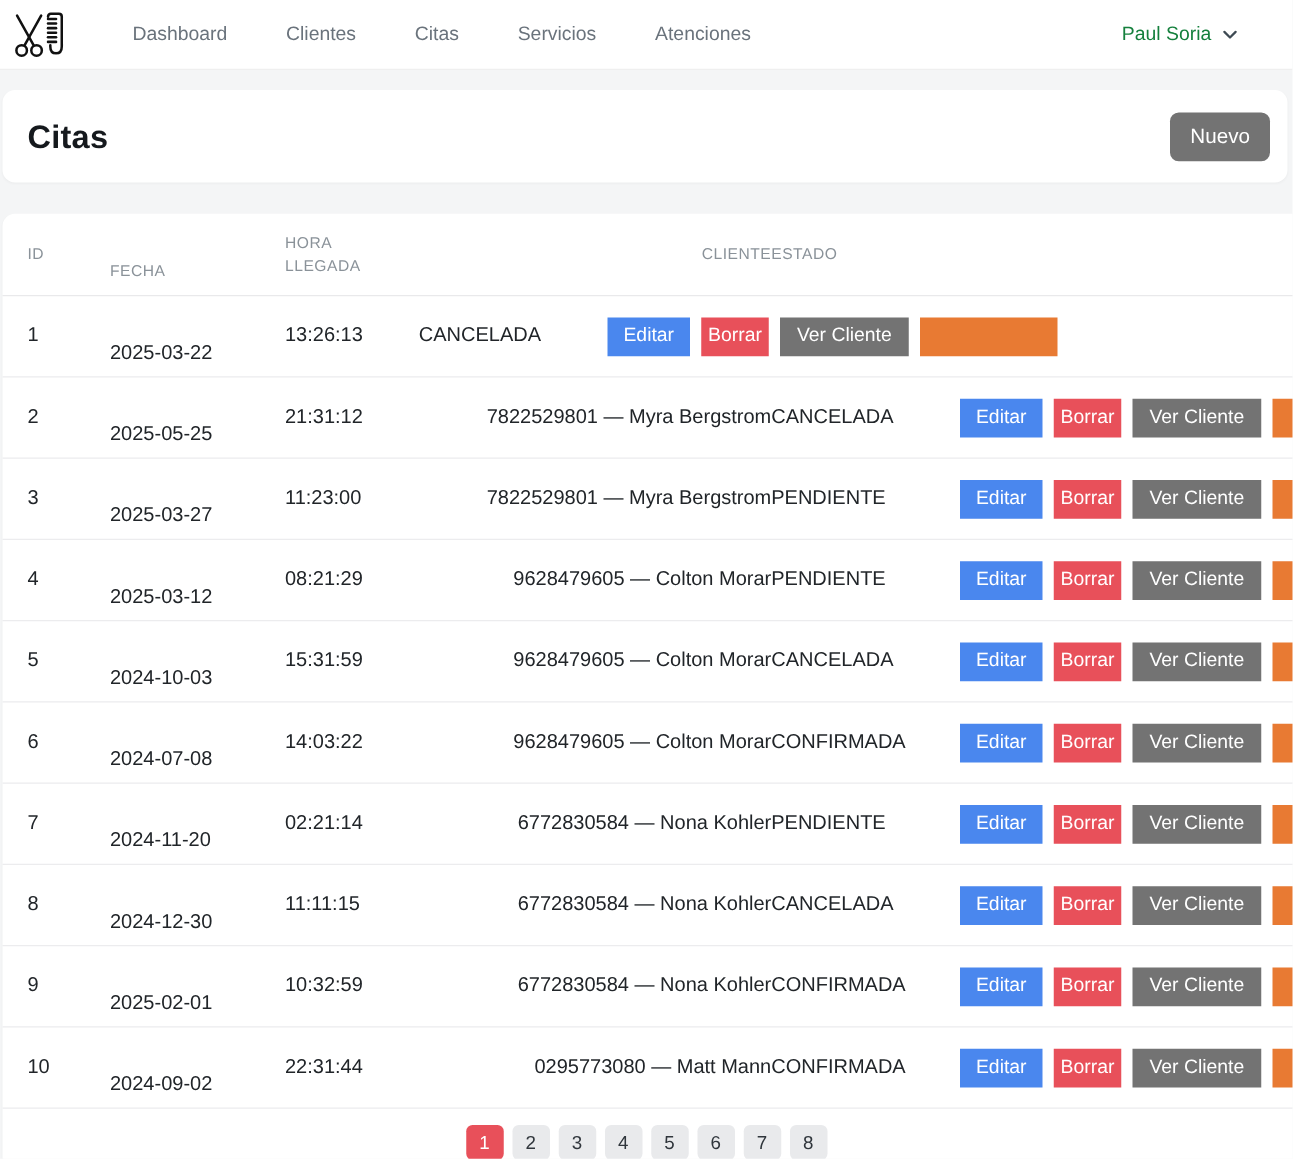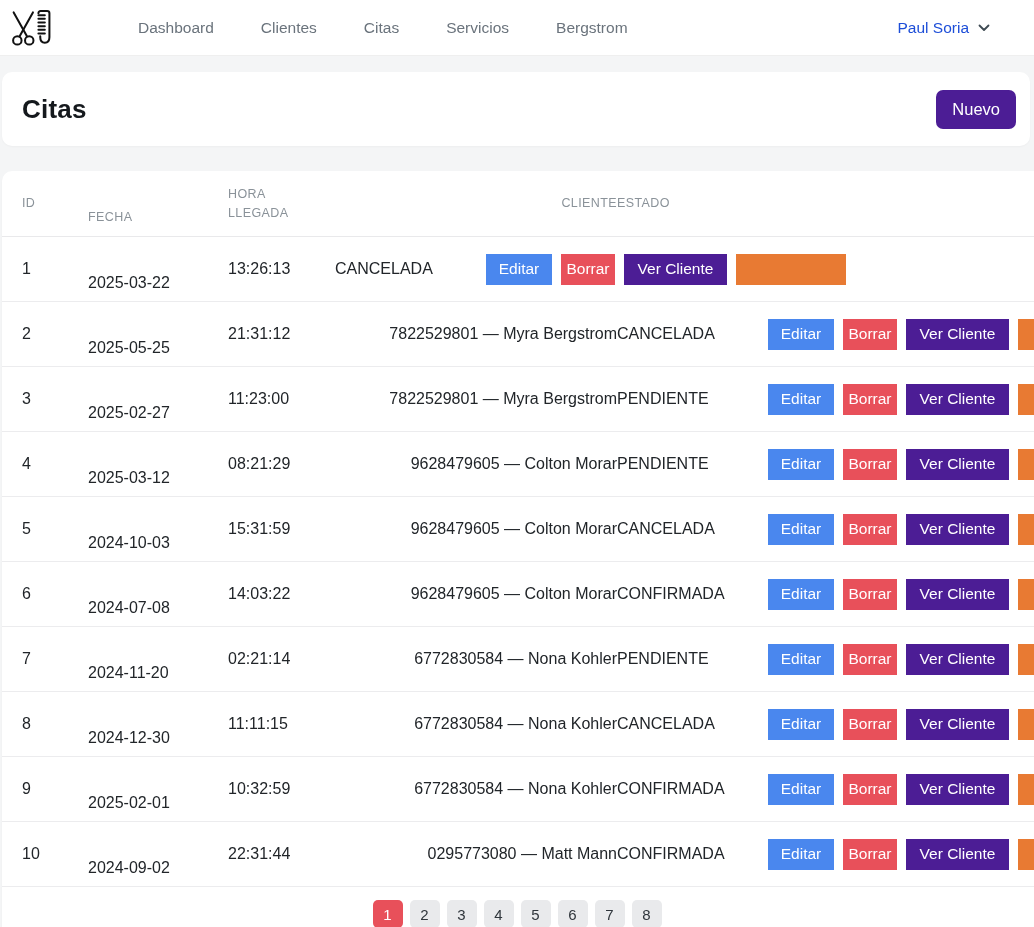--- a/index.html
+++ b/index.html
@@ -13,34 +13,34 @@
   
   .navbar {
     height: 56px;
     background: #ffffff;
     display: flex;
     align-items: center;
     padding: 0 44px 0 10px;
     border-bottom: 1px solid #efefef;
   }
   .logo { width: 44px; height: 44px; margin-right: 52px; display: flex; align-items: center; justify-content: center; }
-  .nav-links { display: flex; align-items: center; gap: 47px; margin-left: 32px; }
+  .nav-links { display: flex; align-items: center; gap: 47px; }
   .nav-link {
     color: #6a737c;
     font-size: 15.5px;
     text-decoration: none;
     cursor: pointer;
     white-space: nowrap;
   }
   .user-menu {
     margin-left: auto;
     display: flex;
     align-items: center;
     gap: 9px;
-    color: #1d4ed8;
+    color: #15803d;
     font-size: 15.5px;
     cursor: pointer;
   }
 
   
   .header-card {
     margin: 16px 0 0 2px;
     width: 1028px;
     height: 74px;
     background: #ffffff;
@@ -59,21 +59,21 @@
     cursor: pointer;
     font-family: "Liberation Sans", sans-serif;
     display: inline-flex;
     align-items: center;
     justify-content: center;
     white-space: nowrap;
   }
   .btn-lg { height: 39px; padding: 0 16px; font-size: 16.5px; border-radius: 7px; }
   .btn-blue   { background: #4a87ee; }
   .btn-red    { background: #e8505a; }
-  .btn-green  { background: #4c1d95; }
+  .btn-green  { background: #737373; }
   .btn-orange { background: #e87a33; }
 
   
   .table-card {
     margin: 25px 0 0 2px;
     width: 1080px;
     min-height: 760px;
     background: #ffffff;
     border-radius: 10px 10px 0 0;
     box-shadow: 0 1px 2px rgba(0,0,0,0.03);
@@ -156,21 +156,21 @@
       <line x1="31" y1="22" x2="38" y2="22"></line>
       <line x1="31" y1="26" x2="38" y2="26"></line>
       <line x1="31" y1="30" x2="38" y2="30"></line>
     </svg>
   </div>
   <div class="nav-links">
     <a class="nav-link">Dashboard</a>
     <a class="nav-link">Clientes</a>
     <a class="nav-link">Citas</a>
     <a class="nav-link">Servicios</a>
-    <a class="nav-link">Bergstrom</a>
+    <a class="nav-link">Atenciones</a>
   </div>
   <div class="user-menu">
     <span>Paul Soria</span>
     <span>
       <svg width="12" height="8" viewBox="0 0 12 8" fill="none" stroke="#3e4a53" stroke-width="1.8" stroke-linecap="round" stroke-linejoin="round">
         <path d="M1.5 1.5 L6 6 L10.5 1.5"></path>
       </svg>
     </span>
   </div>
 </div>
@@ -214,21 +214,21 @@
     <div class="td col-actions">
       <button class="btn btn-sm btn-blue btn-editar">Editar</button>
       <button class="btn btn-sm btn-red btn-borrar">Borrar</button>
       <button class="btn btn-sm btn-green btn-ver">Ver Cliente</button>
       <button class="btn btn-sm btn-orange btn-partial"></button>
     </div>
   </div>
 
   <div class="trow">
     <div class="td col-id cell-id">3</div>
-    <div class="td col-fecha cell-fecha">2025-02-27</div>
+    <div class="td col-fecha cell-fecha">2025-03-27</div>
     <div class="td col-hora cell-hora">11:23:00</div>
     <div class="td col-cliente cell-cliente">7822529801 — Myra Bergstrom</div>
     <div class="td col-estado cell-estado">PENDIENTE</div>
     <div class="td col-actions">
       <button class="btn btn-sm btn-blue btn-editar">Editar</button>
       <button class="btn btn-sm btn-red btn-borrar">Borrar</button>
       <button class="btn btn-sm btn-green btn-ver">Ver Cliente</button>
       <button class="btn btn-sm btn-orange btn-partial"></button>
     </div>
   </div>

